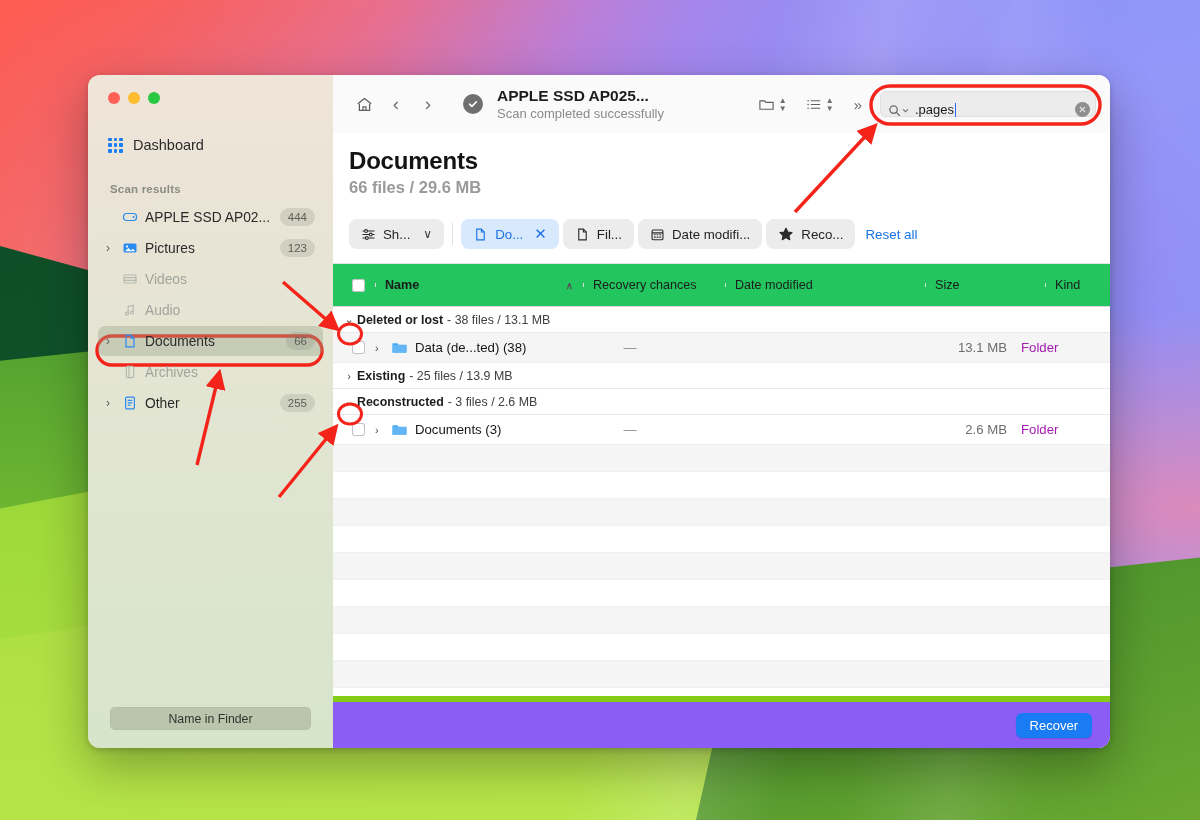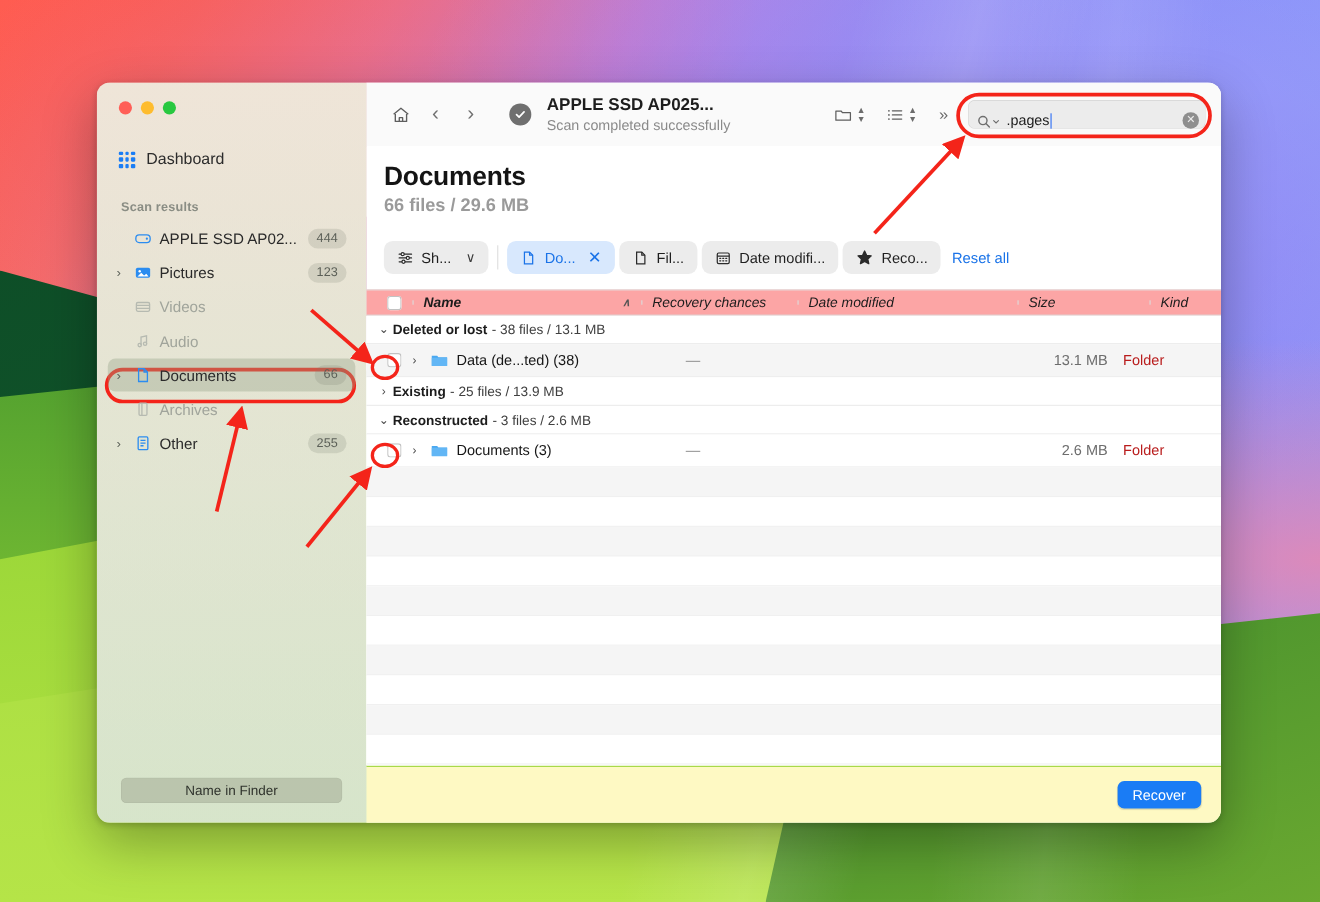--- a/index.html
+++ b/index.html
@@ -173,23 +173,23 @@
     gap: 7px; padding: 0 12px; font-size: 13.3px; color: #1f1f1f; cursor: default; white-space: nowrap;
   }
   .chip.active { background: #d8e8fd; color: #1a73e8; }
   .chip .x { color: #1a73e8; font-size: 15px; margin-left: 4px; }
   .chip .cv { color:#3a3a3a; font-size: 12px; margin-left: 6px; }
   .vdiv { width: 1px; height: 22px; background: #dedede; margin: 0 4px; }
   .reset { margin-left: 6px; font-size: 13.4px; color: #1a73e8; cursor: pointer; }
 
   
   .table-head {
-    display: flex; align-items: center; height: 24px; background: #fca5a5;
+    display: flex; align-items: center; height: 44px; background: #22c55e;
     border-top: 1px solid #e3e3e3; border-bottom: 1px solid #d9d9d9;
-    font-size: 12.6px; color: #1c1c1c; padding-left: 8px; font-style: italic;
+    font-size: 12.6px; color: #1c1c1c; padding-left: 8px;
   }
   .th { padding-left: 10px; position: relative; }
   .th + .th::before {
     content: ""; position: absolute; left: 0; top: 5px; bottom: 5px; width: 1px; background: #dcdcdc;
   }
   .th-check { width: 34px; flex: 0 0 34px; display:flex; align-items:center; justify-content:center; padding-left:0; }
   .th-name { width: 208px; flex: 0 0 208px; font-weight: 700; display:flex; align-items:center; }
   .th-name .sortarrow { margin-left: auto; margin-right: 10px; font-size: 10px; color:#555; }
   .th-rec  { width: 142px; flex: 0 0 142px; }
   .th-date { width: 200px; flex: 0 0 200px; }
@@ -212,29 +212,29 @@
     display: flex; align-items: center; height: 30px; font-size: 13.2px;
     border-bottom: 1px solid #ededed; background: #f5f5f5; padding-left: 8px;
   }
   .data-row .c-check { width: 34px; flex:0 0 34px; display:flex; align-items:center; justify-content:center; }
   .data-row .c-chev  { width: 16px; flex:0 0 16px; font-size: 11px; color:#4a4a4a; }
   .data-row .c-icon  { width: 24px; flex:0 0 24px; display:flex; align-items:center; }
   .data-row .c-name  { flex: 0 0 144px; color:#161616; white-space:nowrap; overflow:hidden; text-overflow:ellipsis; }
   .data-row .c-rec   { width: 142px; flex:0 0 142px; color:#8e8e8e; text-align:center; }
   .data-row .c-date  { width: 200px; flex:0 0 200px; }
   .data-row .c-size  { width: 120px; flex:0 0 120px; color:#6d6d6d; text-align:right; padding-right: 14px; }
-  .data-row .c-kind  { flex:1; color:#b91c1c; }
+  .data-row .c-kind  { flex:1; color:#a21caf; }
 
   .filler { position: relative; }
   .fill-row { height: 27px; border-bottom: 1px solid #f0f0f0; }
   .fill-row.odd { background: #f5f5f5; }
   .fill-row.even { background: #ffffff; }
 
   .statusbar {
-    height: 52px; flex: 0 0 52px; background: #fef9c3; border-top: 1px solid #84cc16;
+    height: 52px; flex: 0 0 52px; background: #8b5cf6; border-top: 6px solid #84cc16;
     display: flex; align-items: center; justify-content: flex-end; padding-right: 18px;
   }
   .recover-btn {
     height: 25px; padding: 0 14px; border: none; border-radius: 6px;
     background: #1a7cf5; color: #fff; font-size: 13px; font-family: inherit; cursor: pointer;
     box-shadow: 0 1px 1px rgba(0,0,0,.12);
   }
 
   
   #annot { position: absolute; inset: 0; pointer-events: none; }

